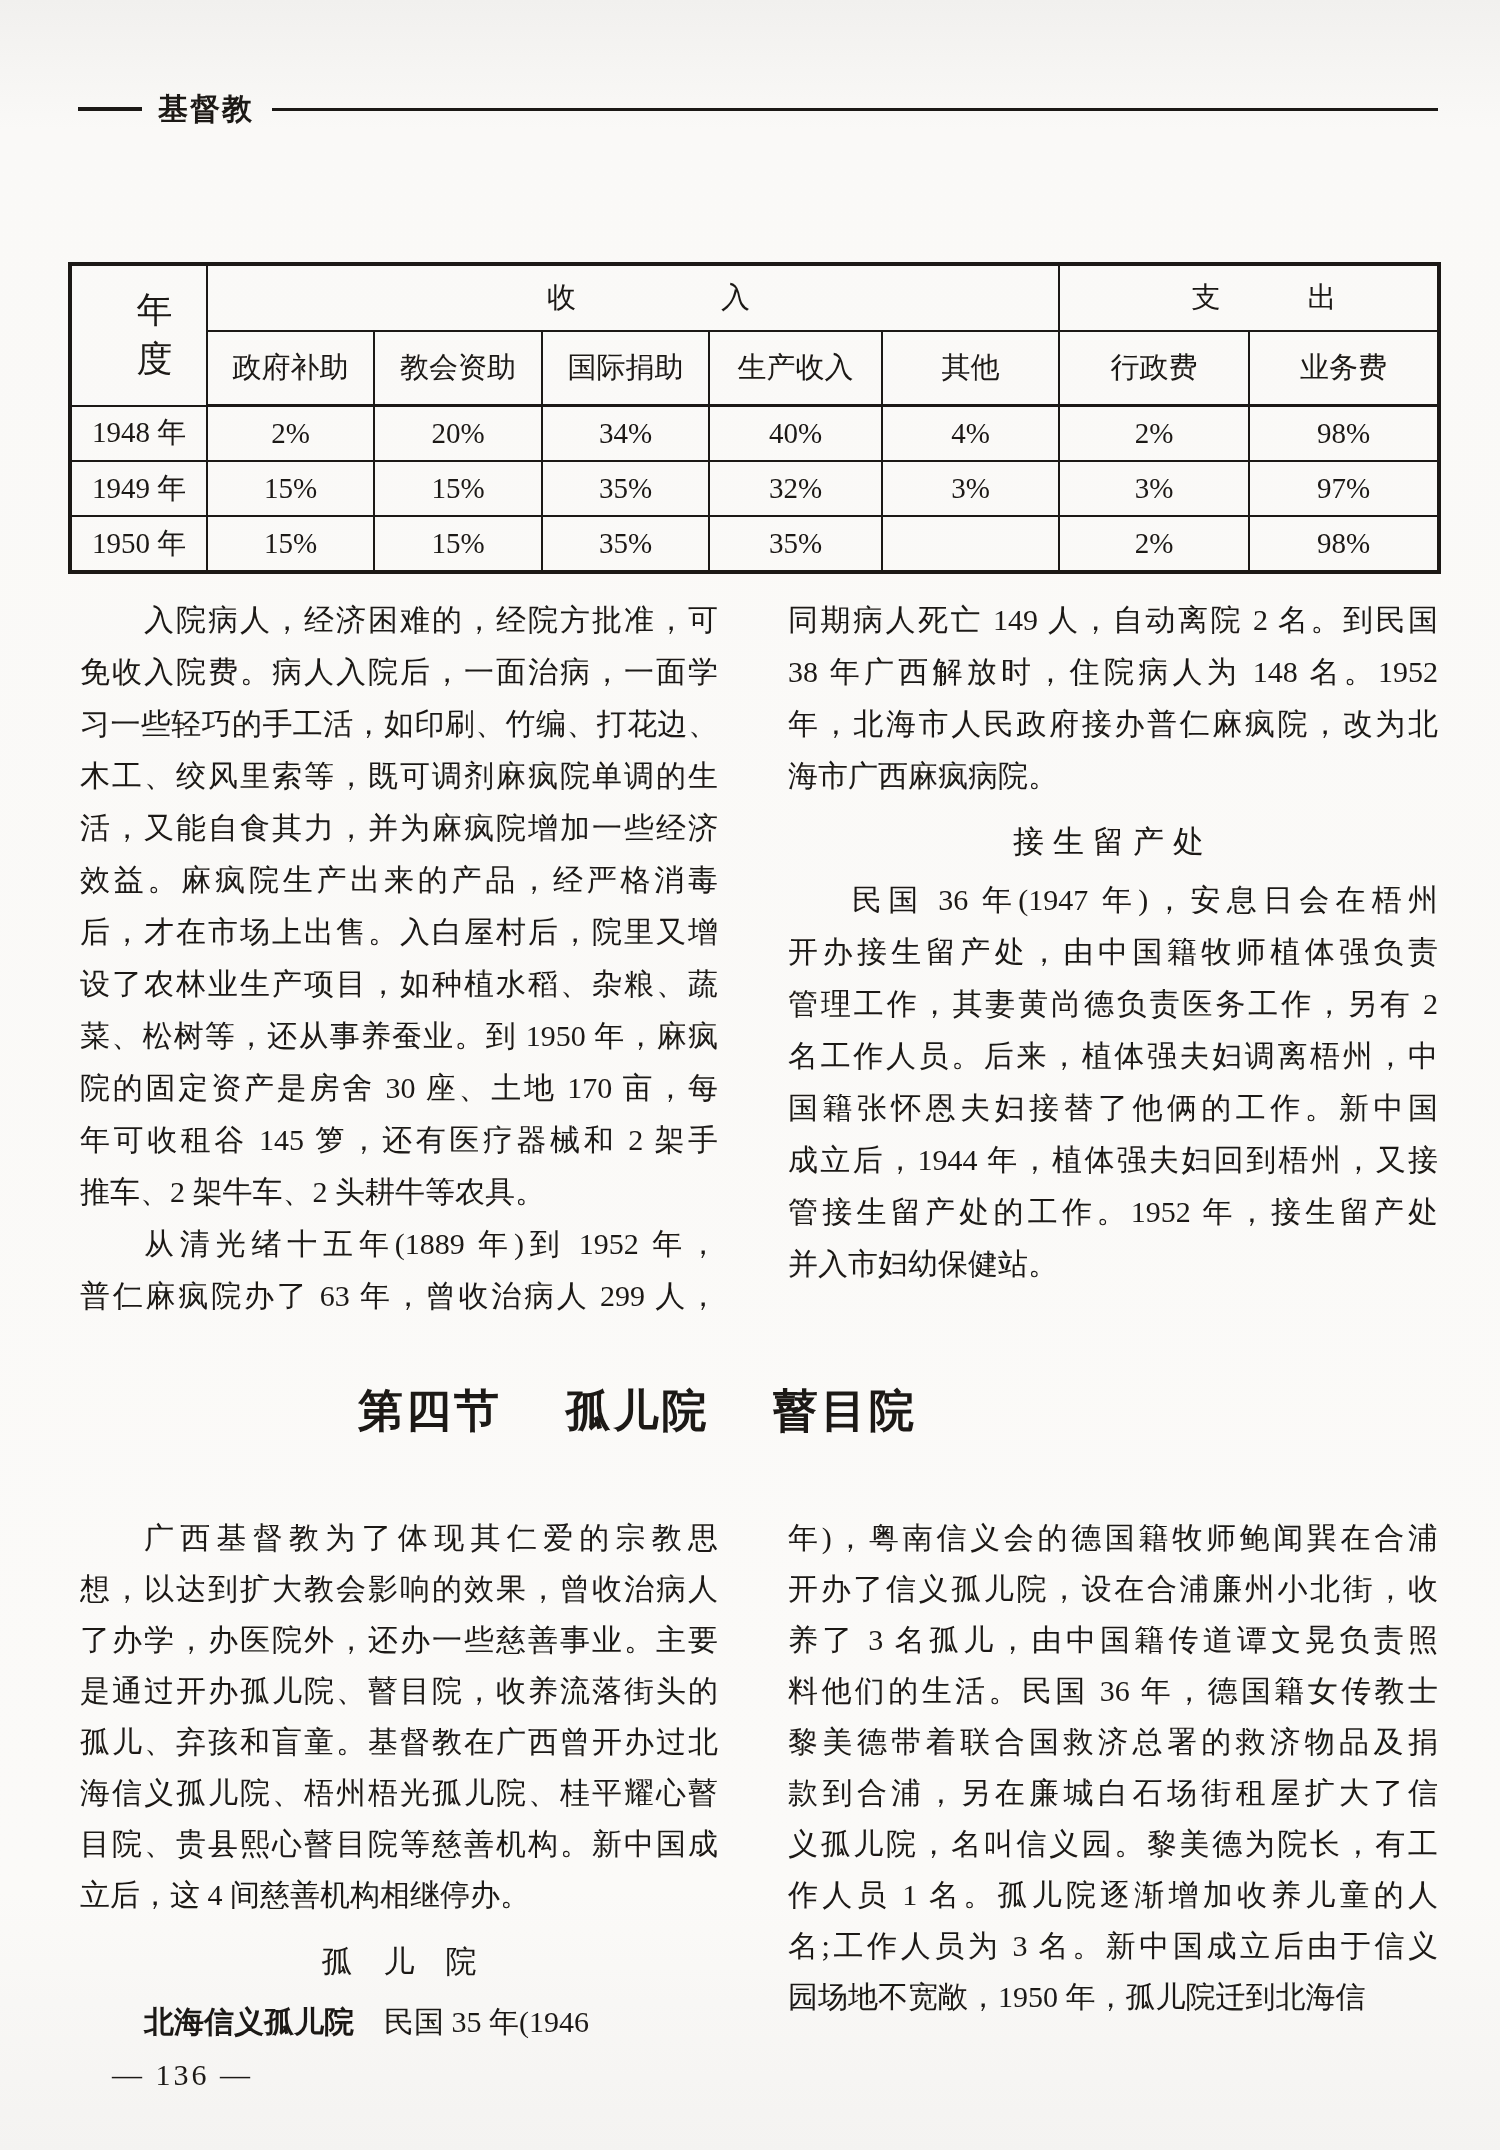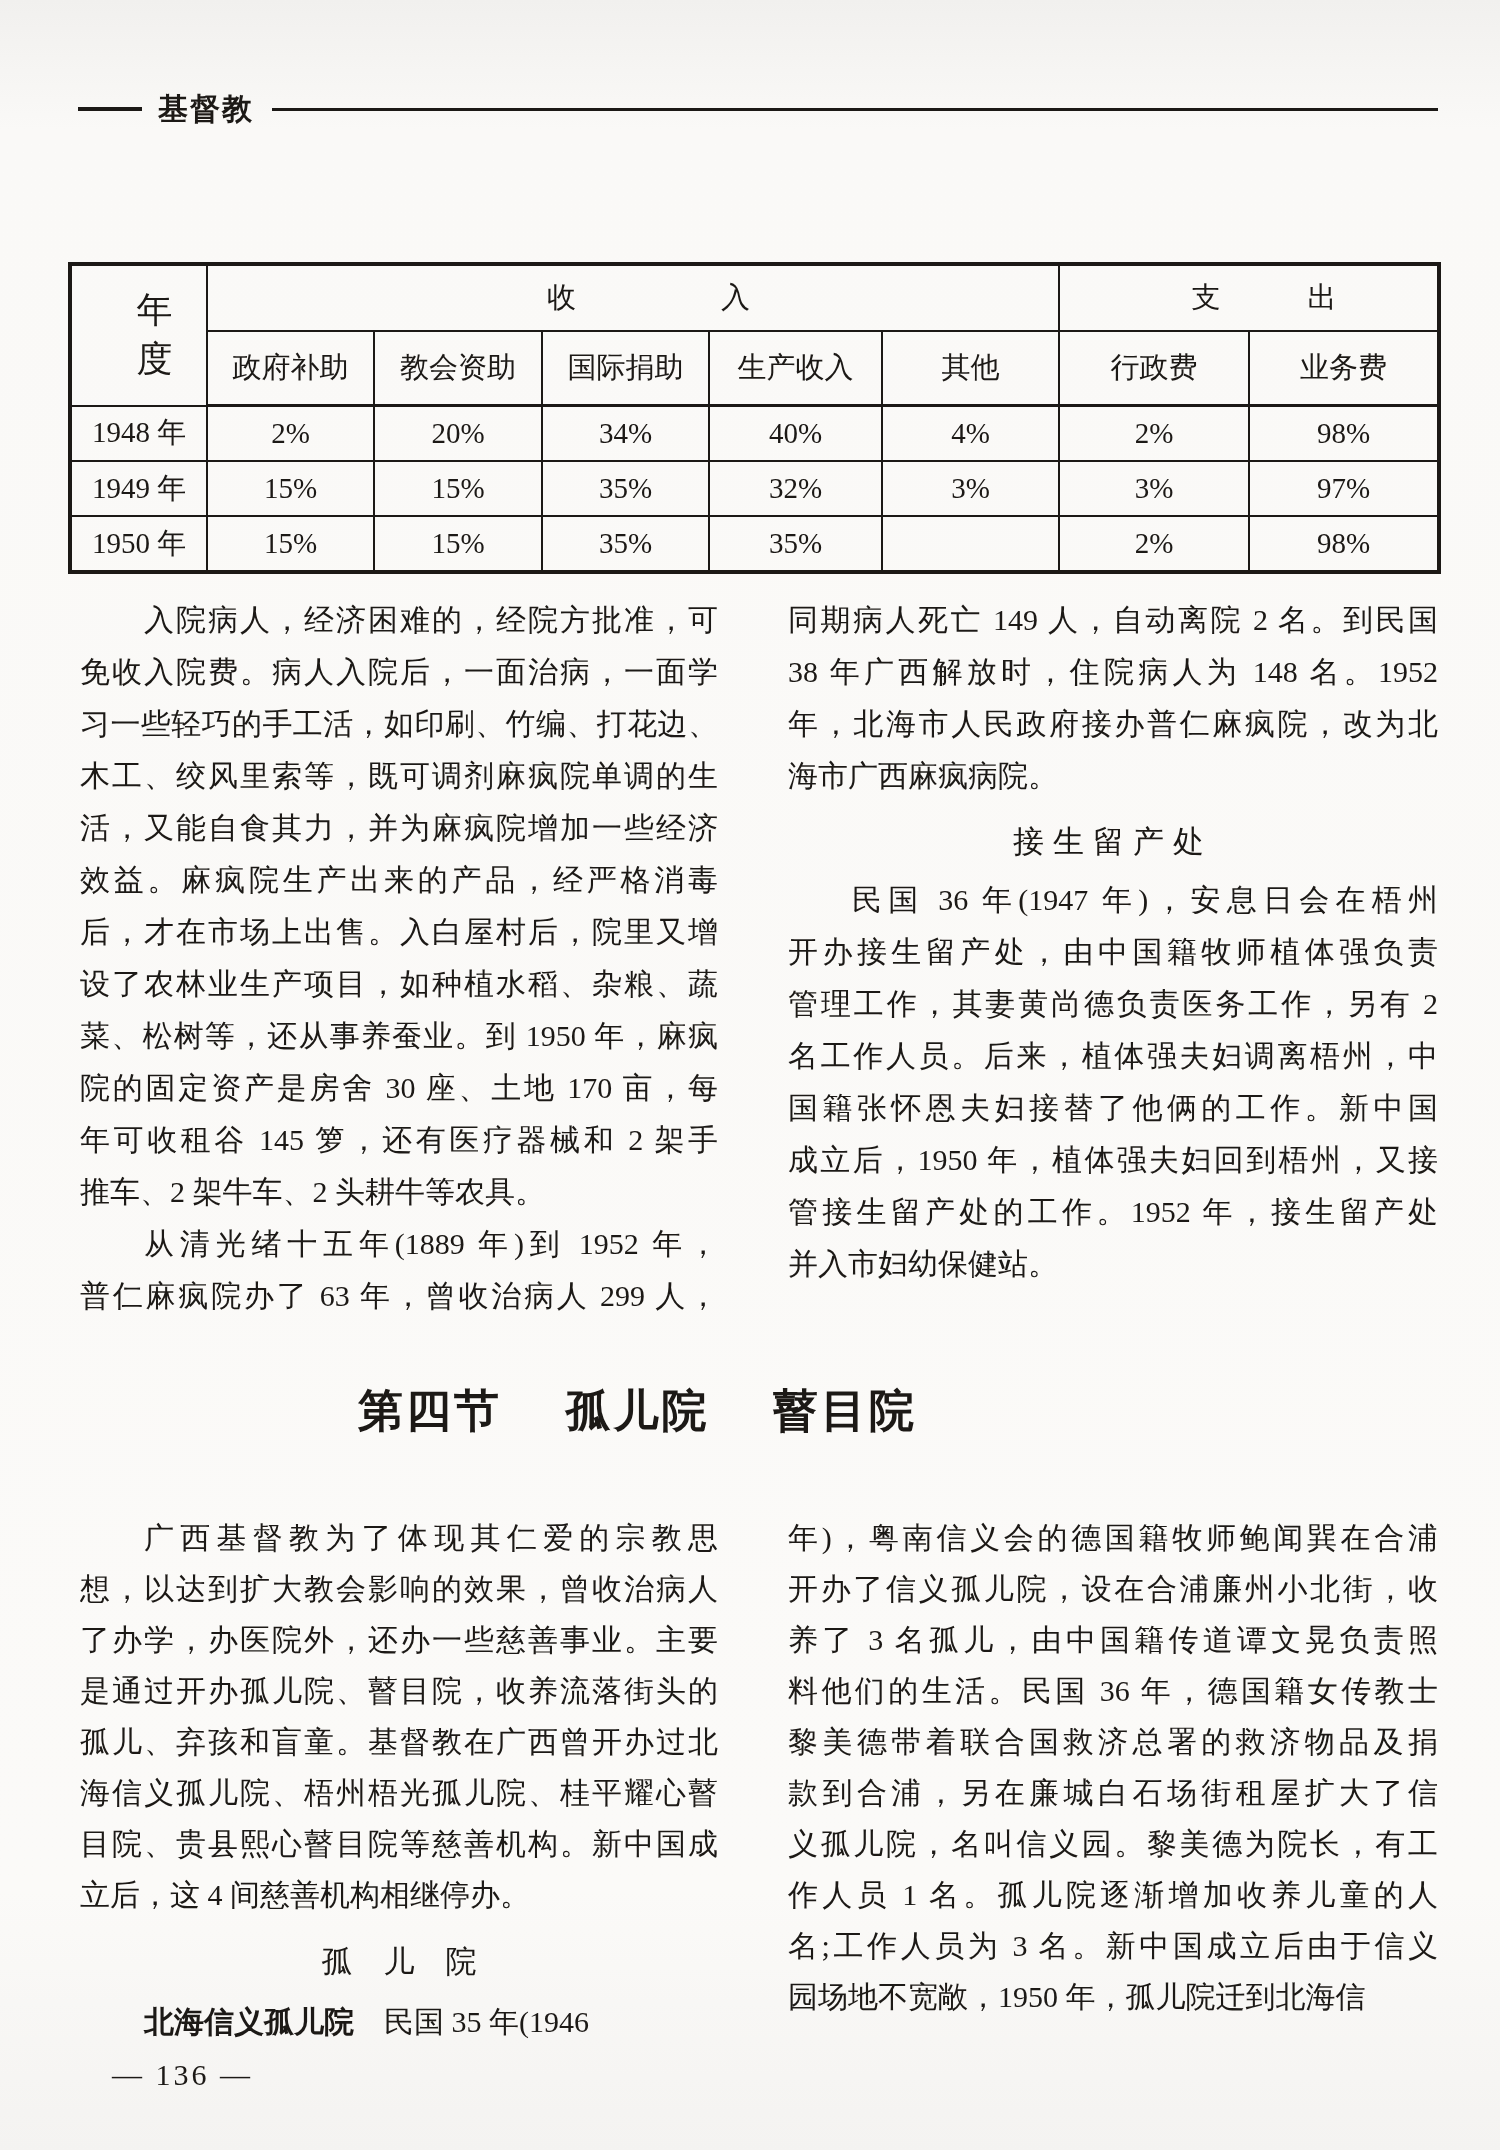--- a/index.html
+++ b/index.html
@@ -135,21 +135,21 @@
     <div class="ln">同期病人死亡 149 人，自动离院 2 名。到民国</div>
     <div class="ln">38 年广西解放时，住院病人为 148 名。1952</div>
     <div class="ln">年，北海市人民政府接办普仁麻疯院，改为北</div>
     <div class="ln end">海市广西麻疯病院。</div>
     <div class="subhead">接生留产处</div>
     <div class="ln ind">民国 36 年(1947 年)，安息日会在梧州</div>
     <div class="ln">开办接生留产处，由中国籍牧师植体强负责</div>
     <div class="ln">管理工作，其妻黄尚德负责医务工作，另有 2</div>
     <div class="ln">名工作人员。后来，植体强夫妇调离梧州，中</div>
     <div class="ln">国籍张怀恩夫妇接替了他俩的工作。新中国</div>
-    <div class="ln">成立后，1950 年，植体强夫妇回到梧州，又接</div>
+    <div class="ln">成立后，1944 年，植体强夫妇回到梧州，又接</div>
     <div class="ln">管接生留产处的工作。1952 年，接生留产处</div>
     <div class="ln end">并入市妇幼保健站。</div>
   </div>
 
   <div class="sechead">第四节　 孤儿院　 瞽目院</div>
 
   <div class="col" style="left:80px;top:1512px;width:638px;line-height:51px;">
     <div class="ln ind" style="height:51px">广西基督教为了体现其仁爱的宗教思</div>
     <div class="ln" style="height:51px">想，以达到扩大教会影响的效果，曾收治病人</div>
     <div class="ln" style="height:51px">了办学，办医院外，还办一些慈善事业。主要</div>

